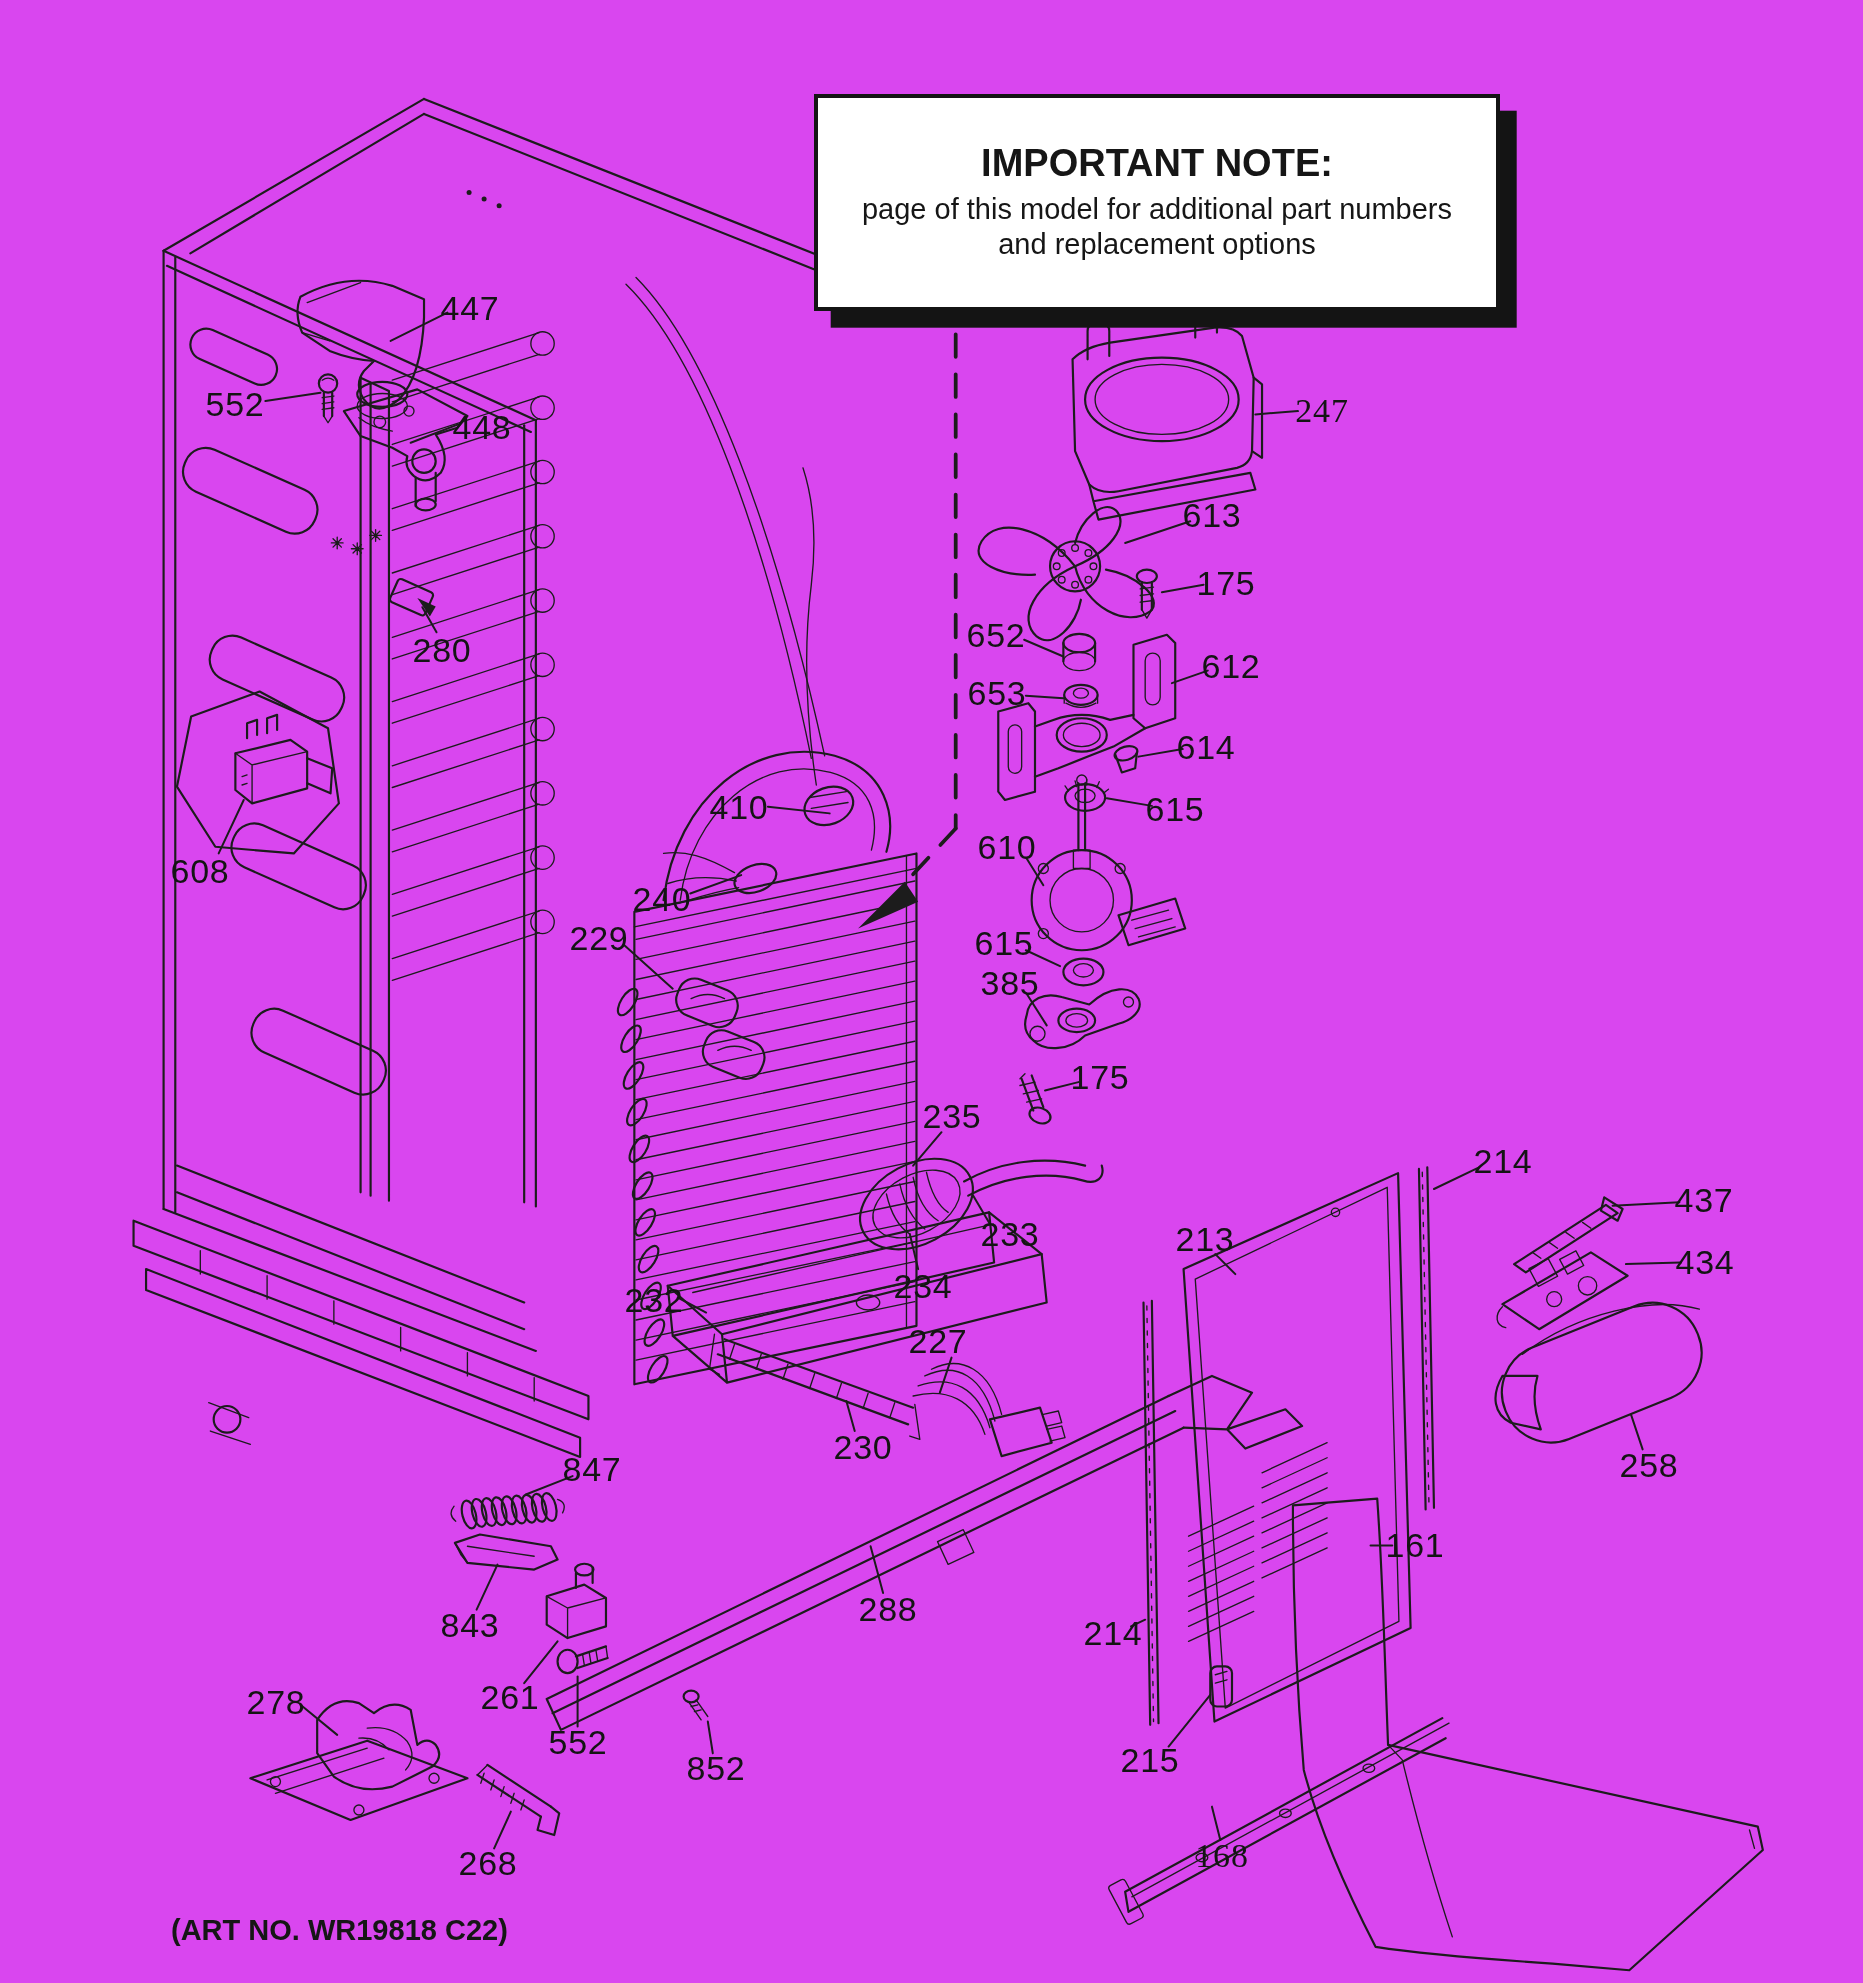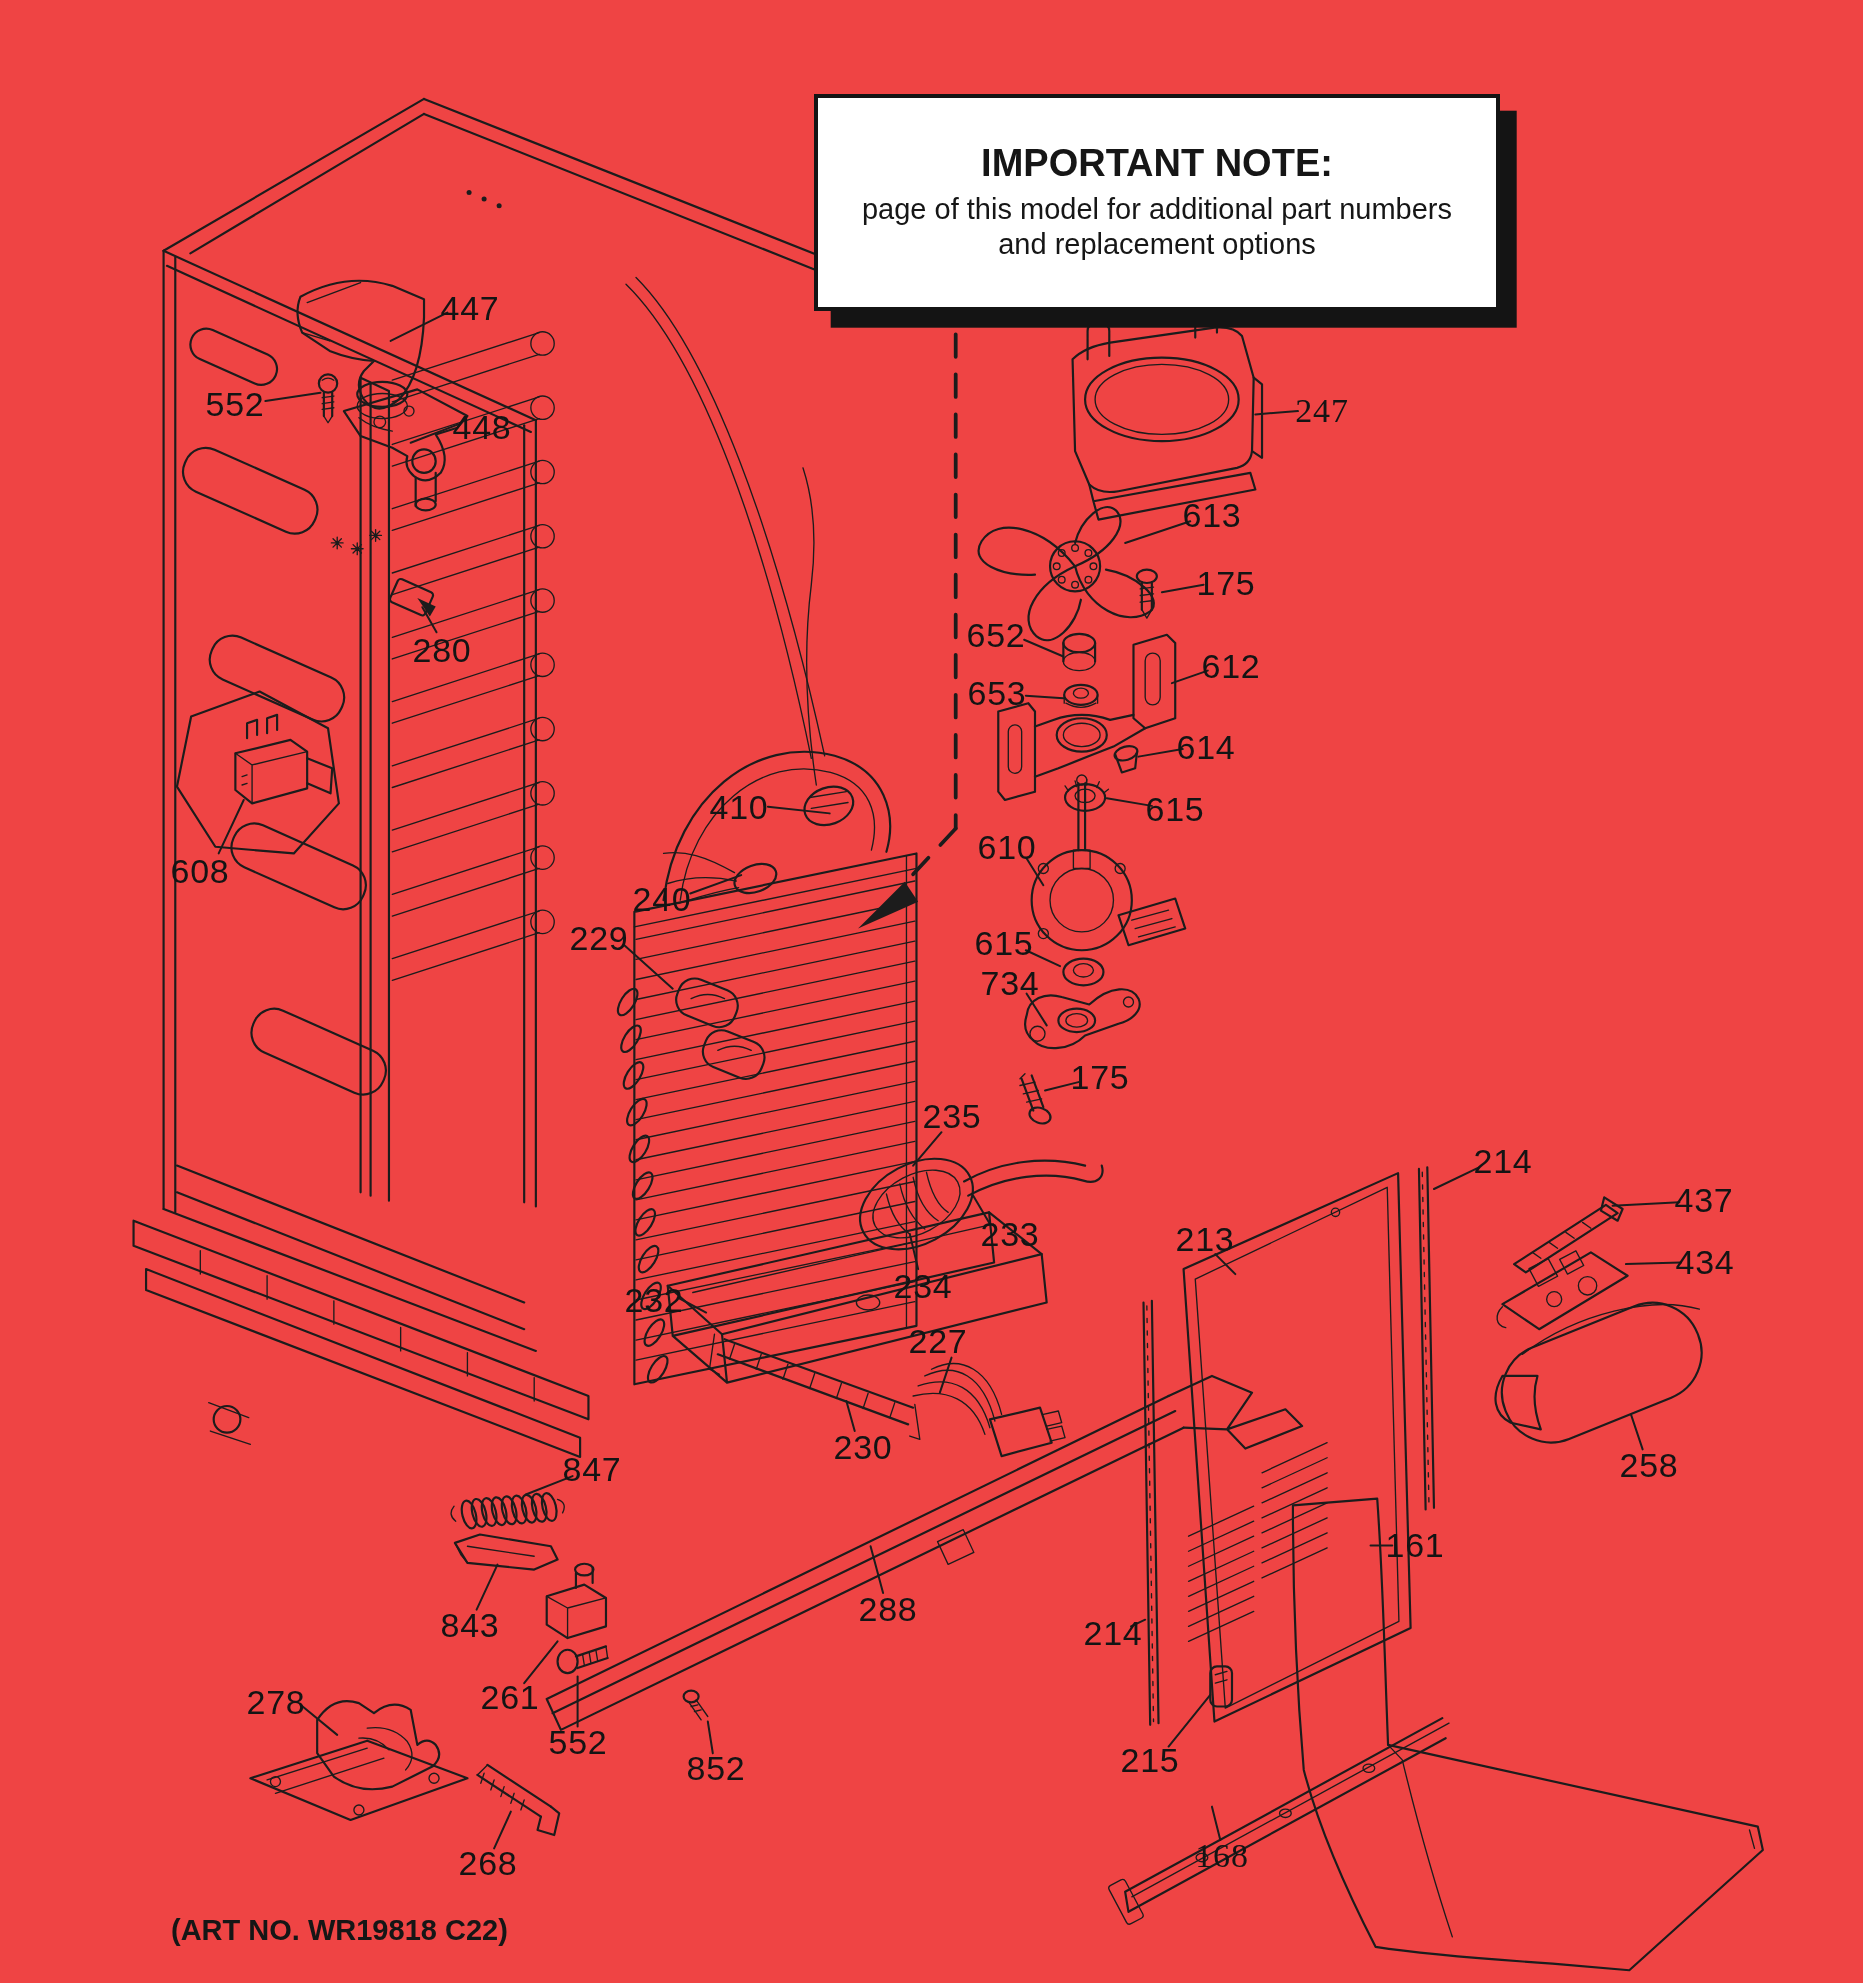--- a/index.html
+++ b/index.html
@@ -1,16 +1,16 @@
 <!DOCTYPE html>
 <html style="font-size:13.4px"><head>
 <meta charset="utf-8">
 <style>
   html,body{margin:0;padding:0;background:#fff;}
-  #canvas{position:relative;width:1863px;height:1984px;background:#ef4444;overflow:hidden;
+  #canvas{position:relative;width:1863px;height:1984px;background:#d946ef;overflow:hidden;
           font-family:"Liberation Sans",sans-serif;color:#161616;}
   #art{position:absolute;left:0;top:0;width:1863px;height:1984px;}
   #art path,#art line,#art circle,#art ellipse,#art rect,#art polygon,#art polyline{
      fill:none;stroke:#1c1c1c;stroke-width:2.6;stroke-linecap:round;stroke-linejoin:round;}
   #art .thin{stroke-width:1.6;}
   #art .leader{stroke-width:2.4;}
   #art .dash{stroke-width:4.5;stroke-dasharray:27 21;}
   #art .blk{fill:#1c1c1c;stroke:none;}
   .part-label{position:absolute;transform:translate(-50%,-50%);
      font-size:34px;letter-spacing:0.8px;color:#141414;white-space:nowrap;}
@@ -398,21 +398,21 @@
       <span class="part-label" style="left: 739px; top: 807px;">410</span>
       <span class="part-label" style="left: 662px; top: 899px;">240</span>
       <span class="part-label" style="left: 599px; top: 938px;">229</span>
       <span class="part-label" style="left: 996px; top: 635px;">652</span>
       <span class="part-label" style="left: 997px; top: 693px;">653</span>
       <span class="part-label" style="left: 1231px; top: 666px;">612</span>
       <span class="part-label" style="left: 1206px; top: 747px;">614</span>
       <span class="part-label" style="left: 1175px; top: 809px;">615</span>
       <span class="part-label" style="left: 1007px; top: 847px;">610</span>
       <span class="part-label" style="left: 1004px; top: 943px;">615</span>
-      <span class="part-label" style="left: 1010px; top: 983px;">734</span>
+      <span class="part-label" style="left: 1010px; top: 983px;">385</span>
       <span class="part-label" style="left: 1226px; top: 583px;">175</span>
       <span class="part-label" style="left: 1100px; top: 1077px;">175</span>
       <span class="part-label" style="left: 1322px; top: 411px; font-family: Liberation Serif, serif;">247</span>
       <span class="part-label" style="left: 1212px; top: 515px;">613</span>
       <span class="part-label" style="left: 952px; top: 1116px;">235</span>
       <span class="part-label" style="left: 1010px; top: 1234px;">233</span>
       <span class="part-label" style="left: 923px; top: 1286px;">234</span>
       <span class="part-label" style="left: 654px; top: 1300px;">232</span>
       <span class="part-label" style="left: 938px; top: 1341px;">227</span>
       <span class="part-label" style="left: 863px; top: 1447px;">230</span>

